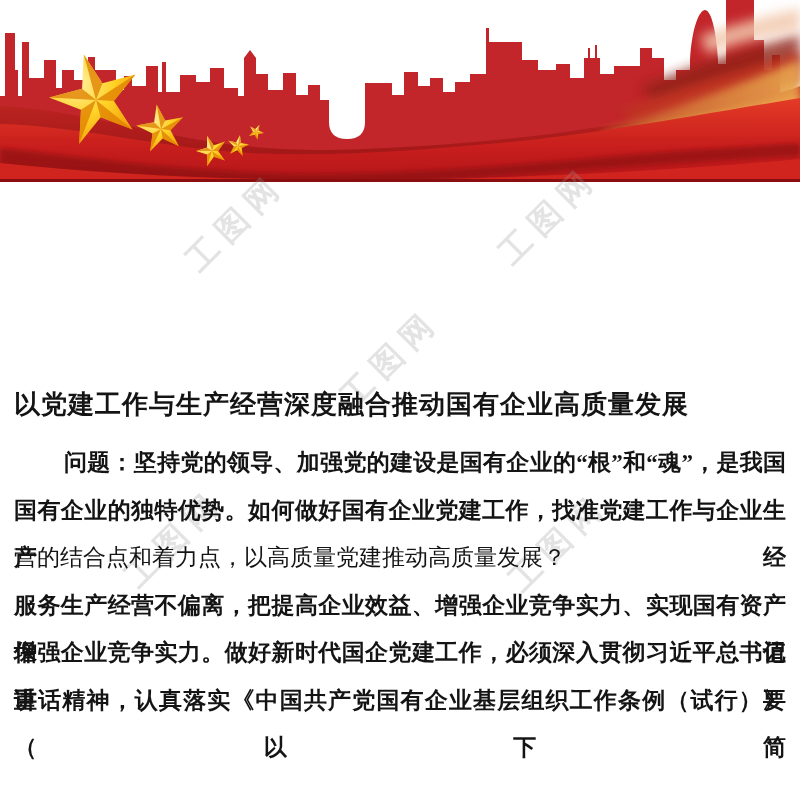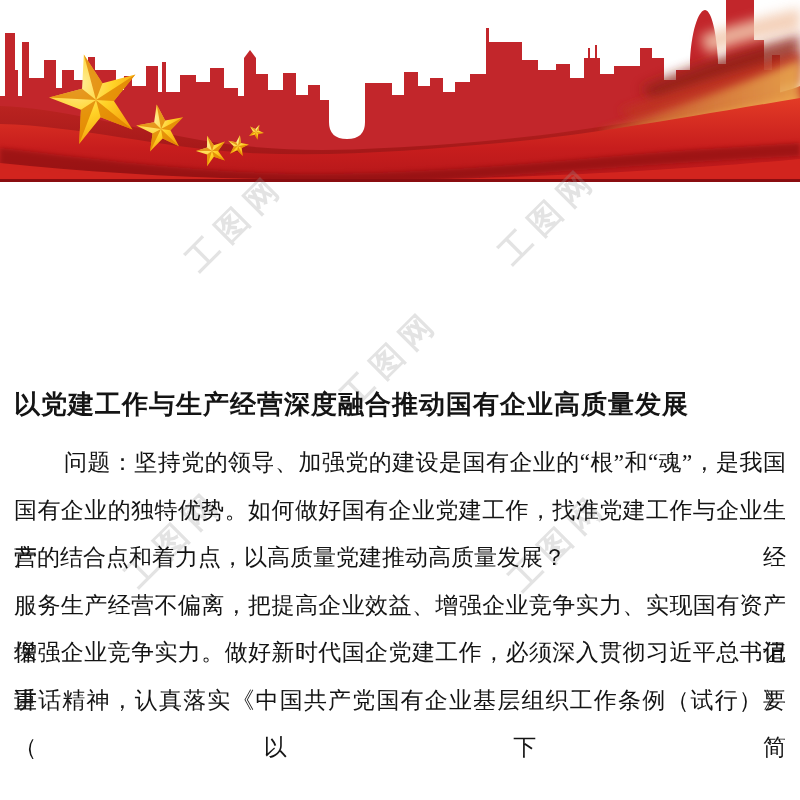--- a/index.html
+++ b/index.html
@@ -16,21 +16,21 @@
   .wm1{left:160px;top:202px;}
   .wm2{left:473px;top:195px;}
   .wm3{left:315px;top:338px;}
   .wm4{left:99px; top:518px;}
   .wm5{left:483px;top:522px;}
   
   .doc{position:absolute;left:14px;right:14px;top:388px;color:#141414;}
   .title{font-size:26px;line-height:34px;text-align:left;font-weight:600;
          letter-spacing:1px;margin:0 0 17px 0;}
   .line{font-size:23px;line-height:47.5px;height:47.5px;margin:0;}
-  .fill{text-align:justify;text-align-last:justify;}
+  .fill{text-align:justify;text-align-last:justify;font-weight:bold;}
   .indent{padding-left:50px;}
   .left{text-align:left;}
 </style>
 </head>
 <body>
 
 <div class="page">
 
   <div class="banner">
     <svg width="800" height="182" viewBox="0 0 800 182">

